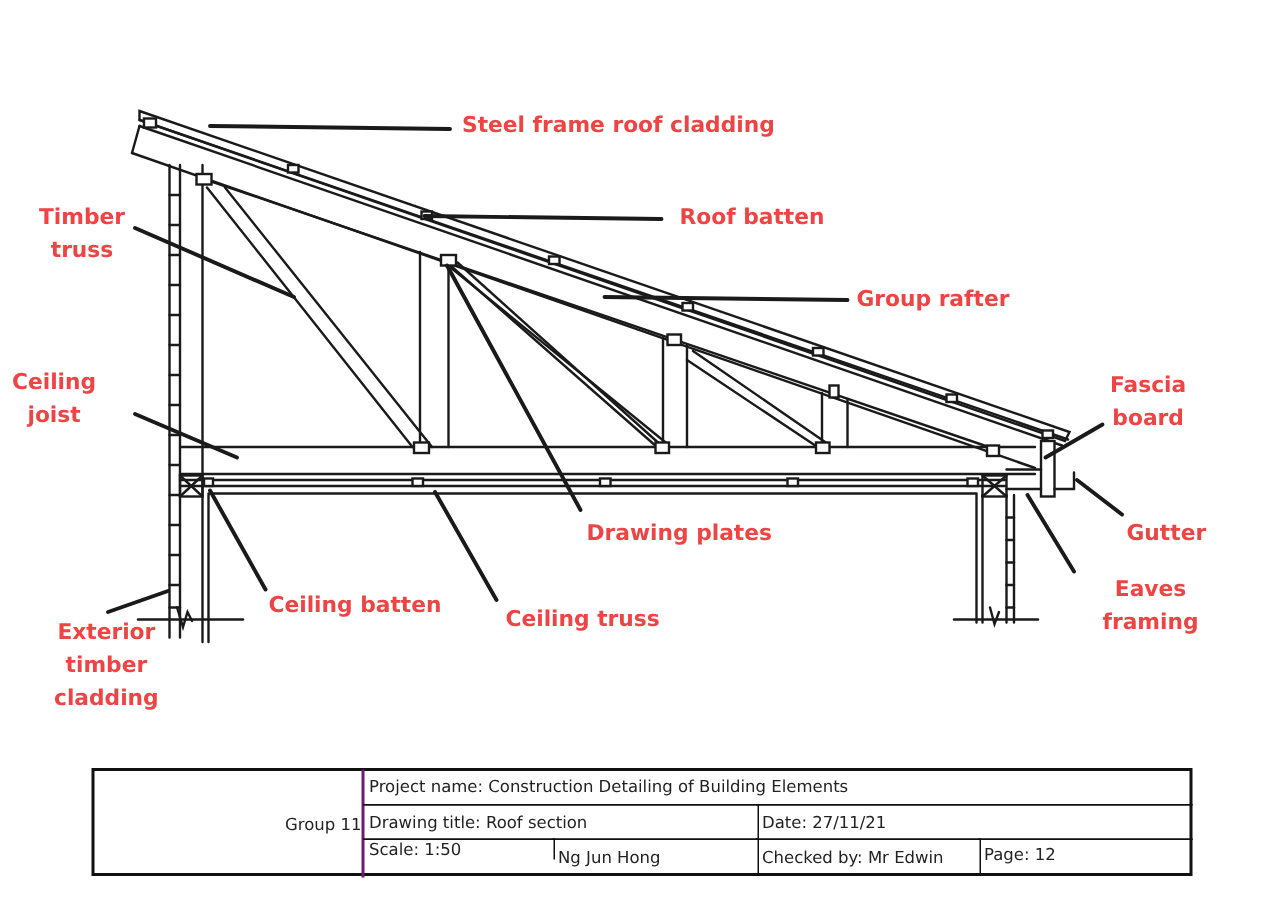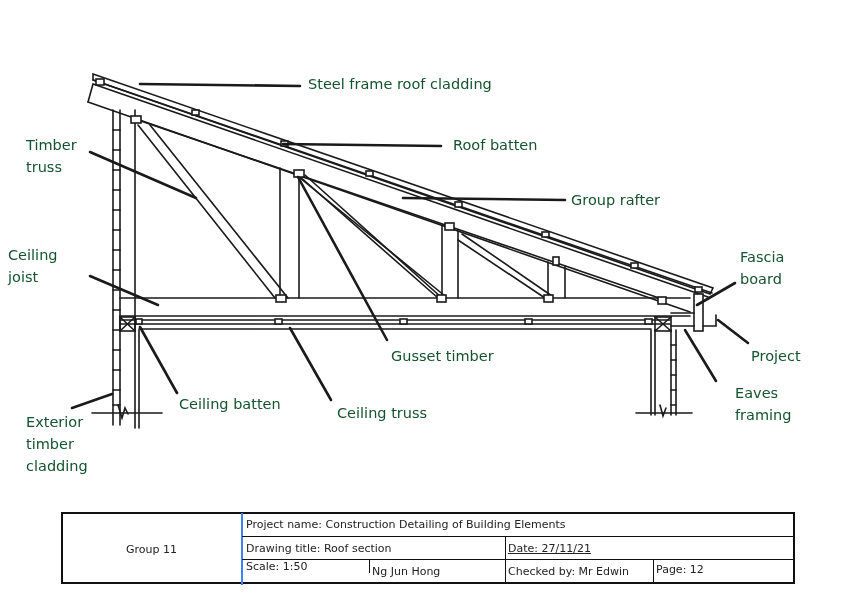--- a/index.html
+++ b/index.html
@@ -1,18 +1,18 @@
 <!DOCTYPE html>
 <html><head>
 <meta charset="utf-8">
 <style>
   html, body { margin:0; padding:0; background:#ffffff; }
   body { width:848px; height:600px; position:relative; overflow:hidden; font-family:"DejaVu Sans", sans-serif; }
   #drawing { position:absolute; left:0; top:0; }
-  .lbl { position:absolute; font-family:"DejaVu Sans", sans-serif; font-weight:normal; font-size:14.5px; color:#14532d; line-height:22px; white-space:pre; }
+  .lbl { position:absolute; font-family:"DejaVu Sans", sans-serif; font-weight:bold; font-size:14.5px; color:#ef4444; line-height:22px; white-space:pre;text-align:center; }
   .tb { position:absolute; border:2.5px solid #111; box-sizing:border-box; }
   .cell { position:absolute; border:1.5px solid #111; box-sizing:border-box; font-family:"DejaVu Sans", sans-serif; font-size:11px; color:#222; padding-left:4px; display:flex; align-items:center; white-space:nowrap; overflow:hidden; }
   .cell.center { justify-content:center; padding-left:0; }
 </style>
 </head>
 <body>
 
 <svg id="drawing" width="848" height="600" viewBox="0 0 848 600">
   <g stroke="#1a1a1a" fill="none" stroke-width="1.6" stroke-linecap="round">
 
@@ -166,41 +166,41 @@
 
 <div class="lbl" style="left:308px;top:73px;">Steel frame roof cladding</div>
 <div class="lbl" style="left:453px;top:134px;">Roof batten</div>
 <div class="lbl" style="left:26px;top:134px;">Timber
 truss</div>
 <div class="lbl" style="left:571px;top:189px;">Group rafter</div>
 <div class="lbl" style="left:8px;top:244px;">Ceiling
 joist</div>
 <div class="lbl" style="left:740px;top:246px;">Fascia
 board</div>
-<div class="lbl" style="left:391px;top:345px;">Gusset timber</div>
-<div class="lbl" style="left:751px;top:345px;">Project</div>
+<div class="lbl" style="left:391px;top:345px;">Drawing plates</div>
+<div class="lbl" style="left:751px;top:345px;">Gutter</div>
 <div class="lbl" style="left:179px;top:393px;">Ceiling batten</div>
 <div class="lbl" style="left:337px;top:402px;">Ceiling truss</div>
 <div class="lbl" style="left:735px;top:382px;">Eaves
 framing</div>
-<div class="lbl" style="left:26px;top:411px;">Exterior
+<div class="lbl" style="left:36px;top:411px;">Exterior
 timber
 cladding</div>
 
 <div class="tb" style="left:61px;top:512px;width:734px;height:72px;">
-  <div class="cell center" style="left:-1px;top:-1px;width:181px;height:72px;border:none;border-right:2px solid #3b82f6;">
+  <div class="cell center" style="left:-1px;top:-1px;width:181px;height:72px;border:none;border-right:2px solid #701a75;justify-content:flex-end;">
     <span>Group 11</span>
   </div>
   <div class="cell" style="left:179px;top:-1px;width:553px;height:24px;border-top:none;border-right:none;border-left:none;">
     <span>Project name: Construction Detailing of Building Elements</span>
   </div>
   <div class="cell" style="left:179px;top:22px;width:264px;height:24px;border-left:none;">
     <span>Drawing title: Roof section</span>
   </div>
-  <div class="cell" style="left:441px;top:22px;width:291px;height:24px;border-left:none;border-right:none;text-decoration:underline;">
+  <div class="cell" style="left:441px;top:22px;width:291px;height:24px;border-left:none;border-right:none;">
     <span>Date: 27/11/21</span>
   </div>
   <div class="cell" style="left:179px;top:45px;width:128px;height:14px;border-left:none;border-bottom:none;">
     <span>Scale: 1:50</span>
   </div>
   <div class="cell" style="left:441px;top:45px;width:150px;height:24px;border-left:none;border-bottom:none;">
     <span>Checked by: Mr Edwin</span>
   </div>
   <div class="cell" style="left:305px;top:45px;width:138px;height:24px;border-left:none;border-bottom:none;">
     <span>Ng Jun Hong</span>

